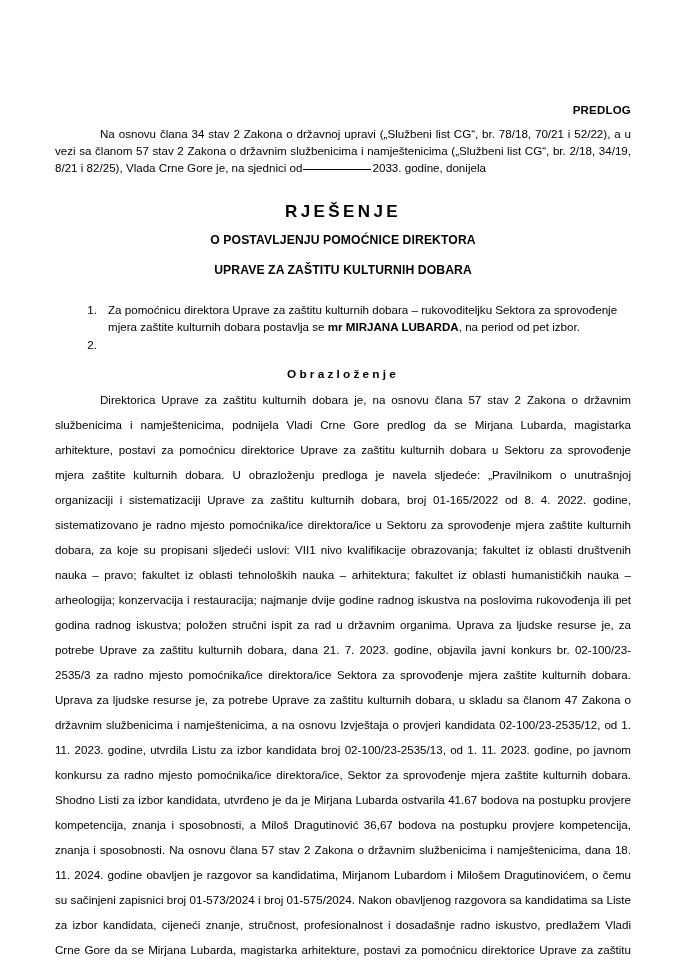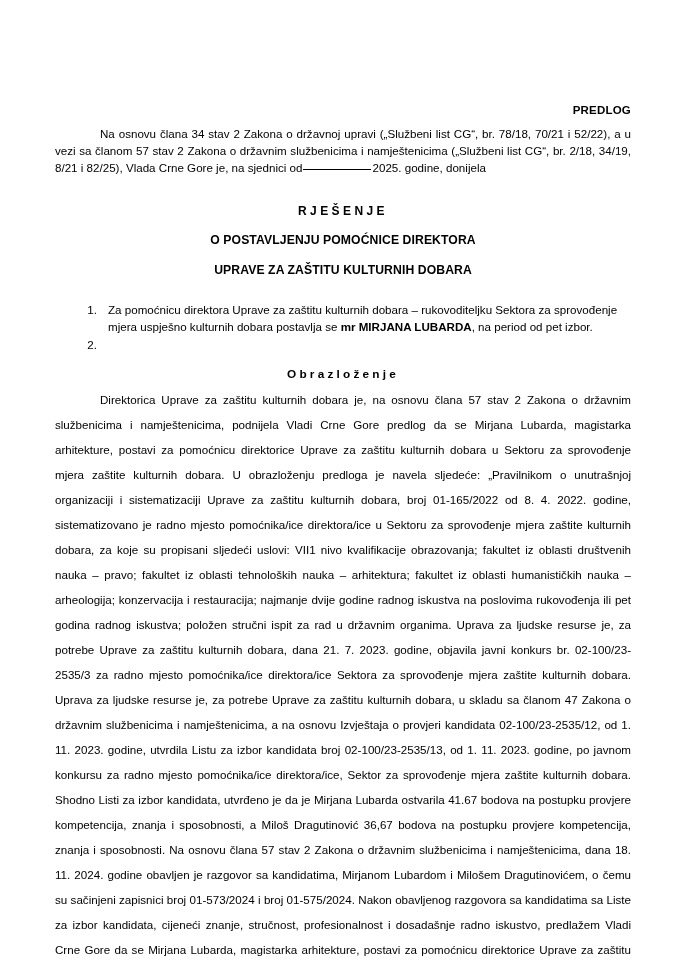--- a/index.html
+++ b/index.html
@@ -62,21 +62,21 @@
     vertical-align: 2px;
     margin: 0 1px;
   }
 
   
   .title-block {
     margin-top: 26px;
     text-align: center;
   }
   .title-main {
-    font-size: 12px;
+    font-size: 17px;
     font-weight: bold;
     letter-spacing: 3.4px;
     line-height: 17.5px;
   }
   .title-sub {
     font-size: 12.2px;
     font-weight: bold;
     letter-spacing: 0.1px;
     line-height: 17.5px;
     margin-top: 12px;
@@ -132,31 +132,31 @@
 </head>
 <body>
 
 <div class="page">
   <div class="content">
 
     <div class="predlog-row">
       <span class="predlog">PREDLOG</span>
     </div>
 
-    <p class="preamble"><span>Na osnovu člana 34 stav 2 Zakona o državnoj upravi („Službeni list CG“, br. 78/18, 70/21 i 52/22), a u vezi sa članom 57 stav 2 Zakona o državnim službenicima i namještenicima („Službeni list CG“, br. 2/18, 34/19, 8/21 i 82/25), Vlada Crne Gore je, na sjednici od</span><span class="blank-line"></span><span>2025. godine, donijela</span></p>
+    <p class="preamble"><span>Na osnovu člana 34 stav 2 Zakona o državnoj upravi („Službeni list CG“, br. 78/18, 70/21 i 52/22), a u vezi sa članom 57 stav 2 Zakona o državnim službenicima i namještenicima („Službeni list CG“, br. 2/18, 34/19, 8/21 i 82/25), Vlada Crne Gore je, na sjednici od</span><span class="blank-line"></span><span>2033. godine, donijela</span></p>
 
     <div class="title-block">
       <div class="title-main">RJEŠENJE</div>
       <div class="title-sub">O POSTAVLJENJU POMOĆNICE DIREKTORA</div>
       <div class="title-sub">UPRAVE ZA ZAŠTITU KULTURNIH DOBARA</div>
     </div>
 
     <ol class="decision-list">
       <li>
-        <span class="num">1.</span><span>Za pomoćnicu direktora Uprave za zaštitu kulturnih dobara –  rukovoditeljku Sektora za sprovođenje mjera uspješno kulturnih dobara postavlja se </span><b>mr MIRJANA LUBARDA</b><span>, na period od pet izbor.</span>
+        <span class="num">1.</span><span>Za pomoćnicu direktora Uprave za zaštitu kulturnih dobara –  rukovoditeljku Sektora za sprovođenje mjera zaštite kulturnih dobara postavlja se </span><b>mr MIRJANA LUBARDA</b><span>, na period od pet izbor.</span>
       </li>
       <li>
         <span class="num">2.</span>
       </li>
     </ol>
 
     <div class="reason-heading">Obrazloženje</div>
 
     <p class="body-text">Direktorica Uprave za zaštitu kulturnih dobara je, na osnovu člana 57 stav 2 Zakona o državnim službenicima i namještenicima, podnijela Vladi Crne Gore predlog da se Mirjana Lubarda, magistarka arhitekture, postavi za pomoćnicu direktorice Uprave za zaštitu kulturnih dobara u Sektoru za sprovođenje mjera zaštite kulturnih dobara. U obrazloženju predloga je navela sljedeće: „Pravilnikom o unutrašnjoj organizaciji i sistematizaciji Uprave za zaštitu kulturnih dobara, broj 01-165/2022 od 8. 4. 2022. godine, sistematizovano je radno mjesto pomoćnika/ice direktora/ice u Sektoru za sprovođenje mjera zaštite kulturnih dobara, za koje su propisani sljedeći uslovi: VII1 nivo kvalifikacije obrazovanja; fakultet iz oblasti društvenih nauka – pravo; fakultet iz oblasti tehnoloških nauka – arhitektura; fakultet iz oblasti humanističkih nauka – arheologija; konzervacija i restauracija; najmanje dvije godine radnog iskustva na poslovima rukovođenja ili pet godina radnog iskustva; položen stručni ispit za rad u državnim organima. Uprava za ljudske resurse je, za potrebe Uprave za zaštitu kulturnih dobara, dana 21. 7. 2023. godine, objavila javni konkurs br. 02-100/23-2535/3 za radno mjesto pomoćnika/ice direktora/ice Sektora za sprovođenje mjera zaštite kulturnih dobara. Uprava za ljudske resurse je, za potrebe Uprave za zaštitu kulturnih dobara, u skladu sa članom 47 Zakona o državnim službenicima i namještenicima, a na osnovu Izvještaja o provjeri kandidata 02-100/23-2535/12, od 1. 11. 2023. godine, utvrdila Listu za izbor kandidata broj 02-100/23-2535/13, od 1. 11. 2023. godine, po javnom konkursu za radno mjesto pomoćnika/ice direktora/ice, Sektor za sprovođenje mjera zaštite kulturnih dobara. Shodno Listi za izbor kandidata, utvrđeno je da je Mirjana Lubarda ostvarila 41.67 bodova na postupku provjere kompetencija, znanja i sposobnosti, a Miloš Dragutinović 36,67 bodova na postupku provjere kompetencija, znanja i sposobnosti. Na osnovu člana 57 stav 2 Zakona o državnim službenicima i namještenicima, dana 18. 11. 2024. godine obavljen je razgovor sa kandidatima, Mirjanom Lubardom i Milošem Dragutinovićem, o čemu su sačinjeni zapisnici broj 01-573/2024  i broj 01-575/2024. Nakon obavljenog razgovora sa kandidatima sa Liste za izbor kandidata, cijeneći znanje, stručnost, profesionalnost i dosadašnje radno iskustvo, predlažem Vladi Crne Gore da se Mirjana Lubarda, magistarka arhitekture, postavi za pomoćnicu direktorice Uprave za zaštitu kulturnih dobara u Sektoru za sprovođenje mjera zaštite kulturnih dobara, s obzirom na to da ispunjava sve uslove za uspješno vršenje predložene dužnosti.“</p>
 

